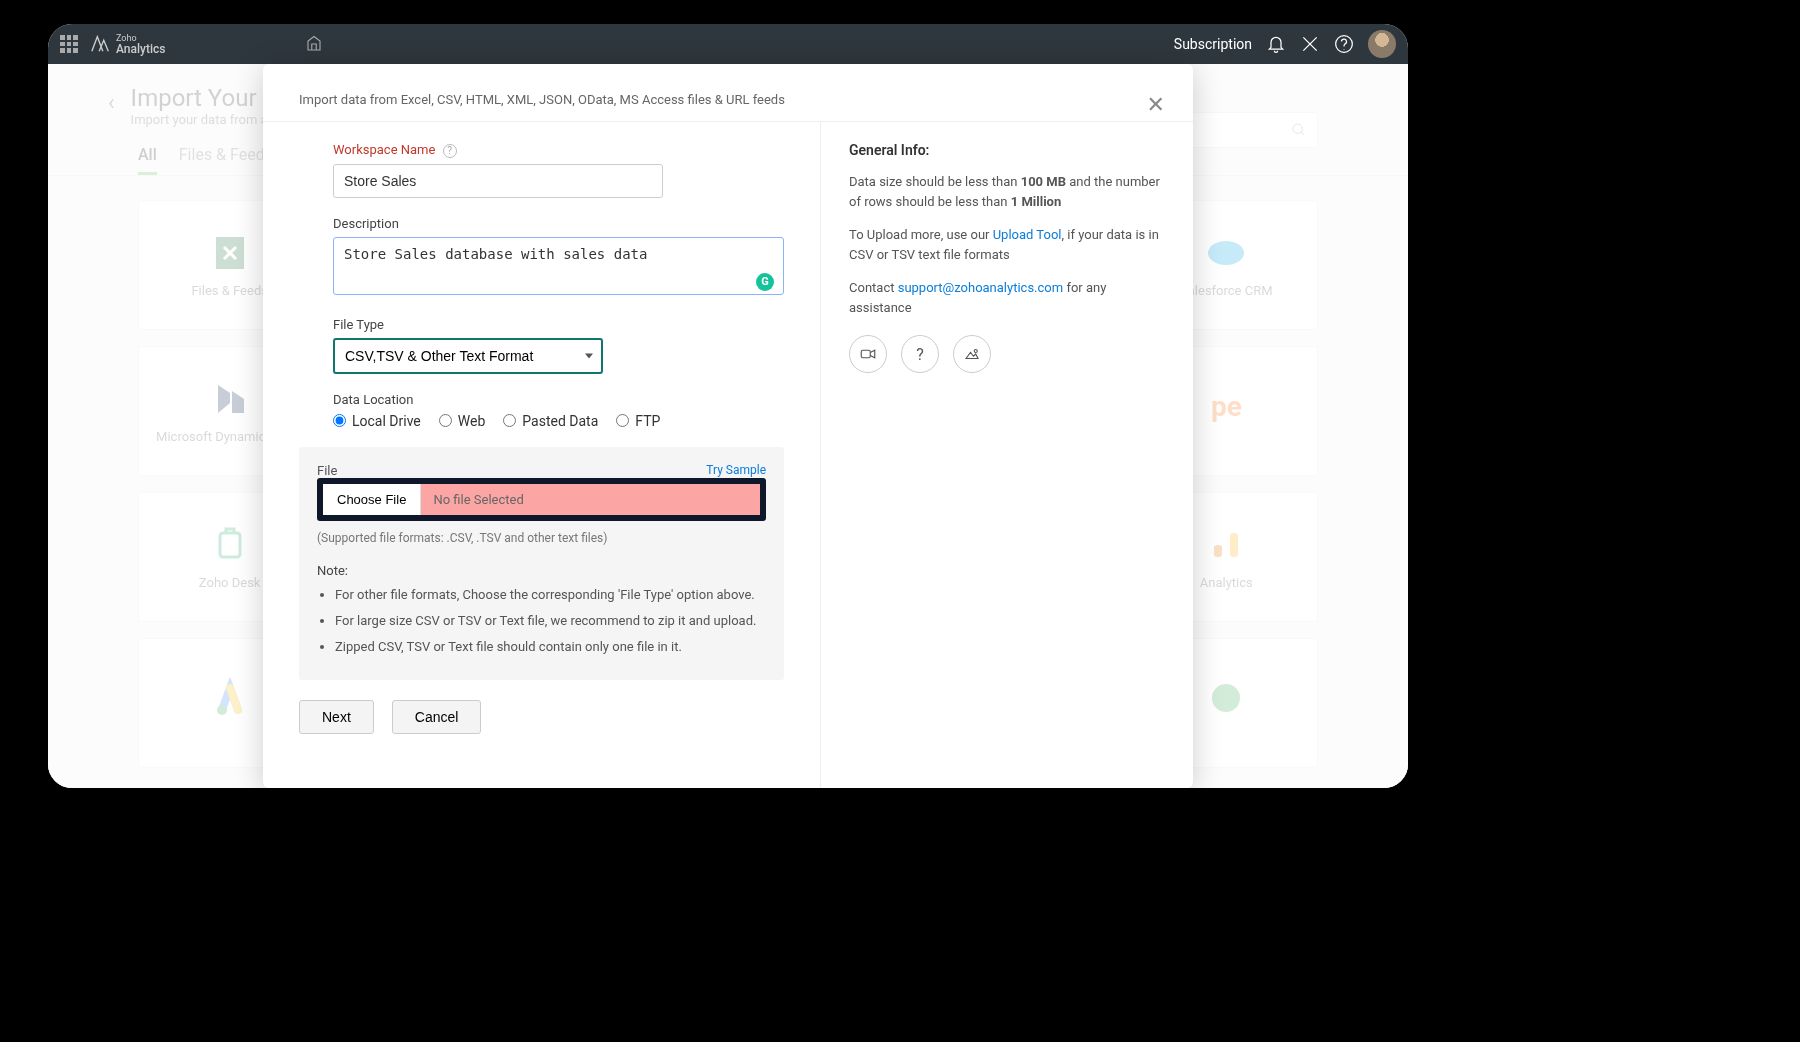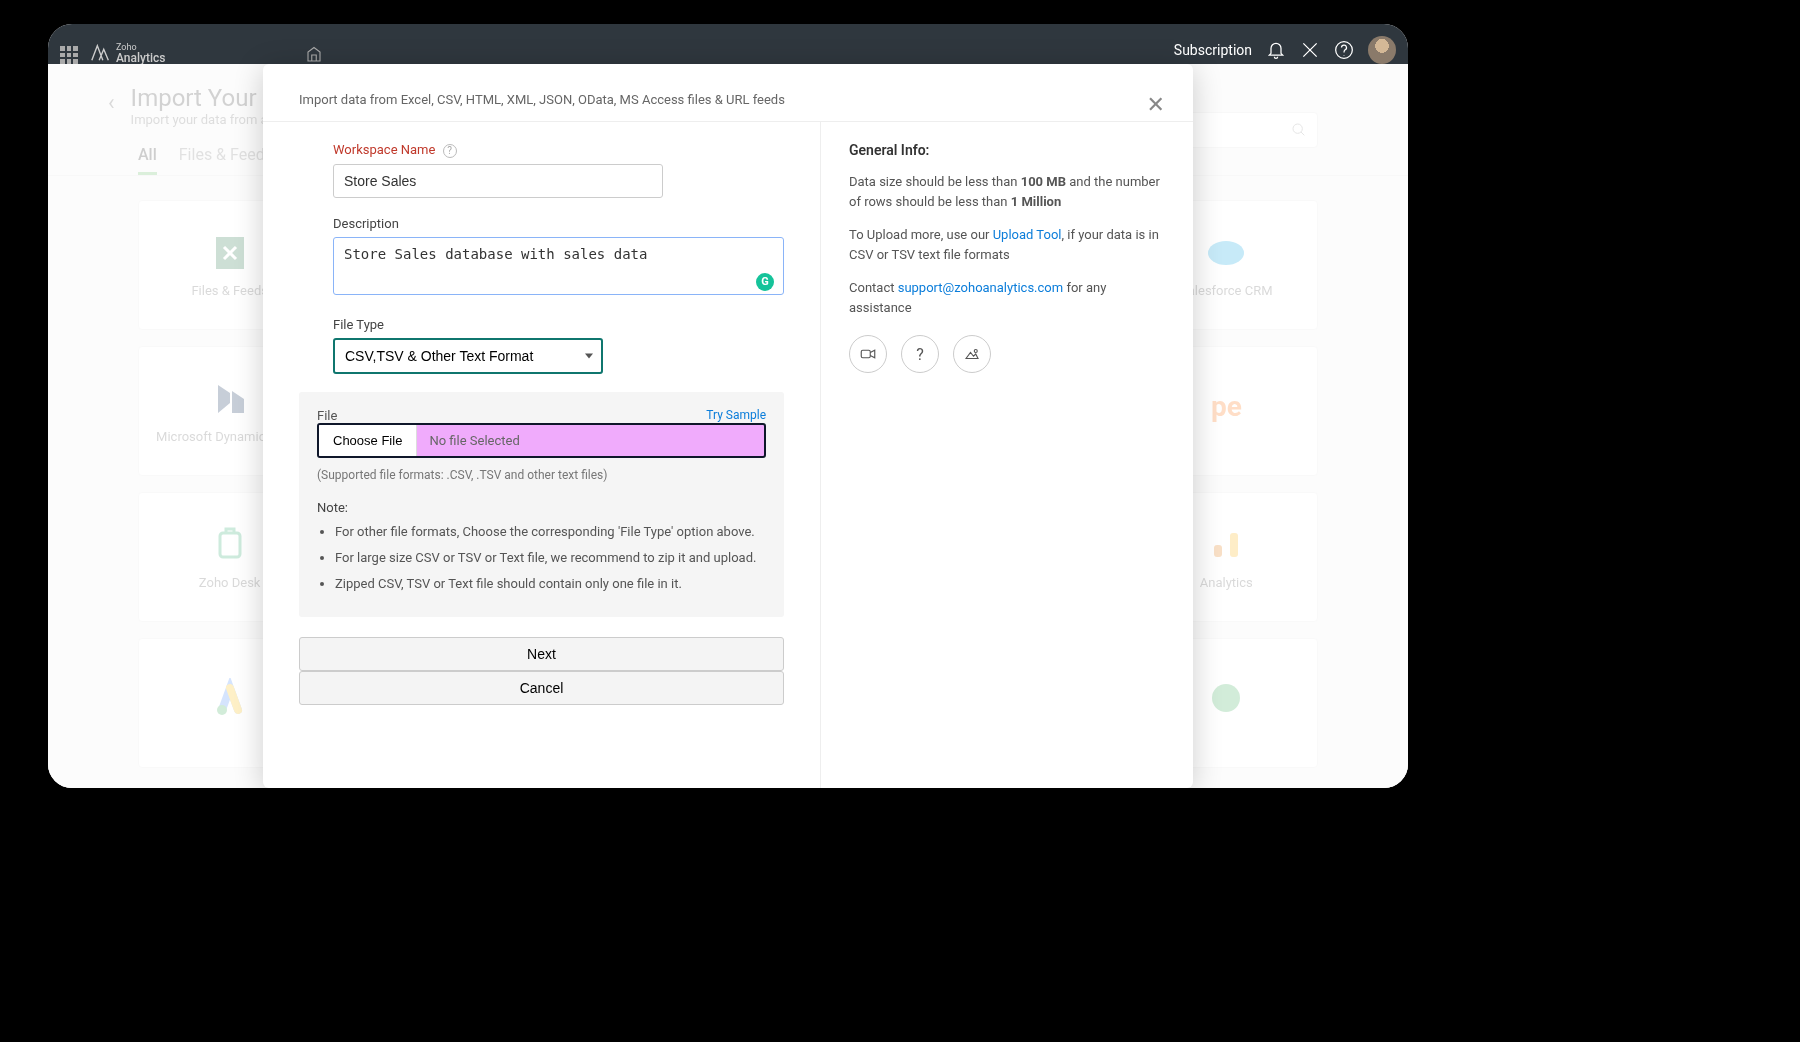--- a/index.html
+++ b/index.html
@@ -1,18 +1,18 @@
 <!DOCTYPE html>
 <html><head>
 <meta charset="utf-8">
 <style>
 * { box-sizing: border-box; margin: 0; padding: 0; }
 body { font-family: -apple-system, BlinkMacSystemFont, "Segoe UI", Roboto, sans-serif; background: #000; width: 1451px; height: 812px; overflow: hidden; position: relative; }
 .outer-frame { position: absolute; top: 24px; left: 48px; width: 1360px; height: 764px; background: #fff; border-radius: 24px; overflow: hidden; box-shadow: 0 0 20px rgba(0,0,0,0.3); }
-.header-bar { height: 40px; background: #2f373e; display: flex; align-items: flex-end; padding: 0 12px; color: #fff; }
+.header-bar { height: 40px; background: #2f373e; display: flex; align-items: center; padding: 0 12px; color: #fff; }
 .grid-icon { width: 18px; height: 18px; display: grid; grid-template-columns: repeat(3,1fr); grid-template-rows: repeat(3,1fr); gap: 2px; margin-right: 12px; }
 .grid-icon span { background: #aaa; }
 .zoho-logo { display: flex; align-items: center; font-size: 11px; color: #ccc; }
 .zoho-logo svg { margin-right: 4px; }
 .zoho-suite { margin-left: auto; display: flex; align-items: center; gap: 14px; }
 .subscription { color: #fff; font-size: 14px; }
 .header-icon { width: 20px; height: 20px; stroke: #fff; fill: none; cursor: pointer; }
 .avatar { width: 28px; height: 28px; border-radius: 50%; background: #8a7a6a; background-image: radial-gradient(circle at 50% 35%, #d4b896 30%, #8a7a6a 30%); }
 .page-body { position: relative; height: calc(100% - 40px); background: #f0f0f0; }
 .page-title-row { display: flex; align-items: flex-start; padding: 20px 60px 8px 60px; }
@@ -49,28 +49,28 @@
 .grammarly { position: absolute; right: 10px; bottom: 8px; width: 18px; height: 18px; border-radius: 50%; background: #15c39a; color: #fff; font-size: 11px; display: flex; align-items: center; justify-content: center; font-weight: bold; }
 .select { width: 270px; padding: 8px 10px; border: 2px solid #0f766e; border-radius: 3px; font-size: 14px; background: #fff; appearance: none; -webkit-appearance: none; position: relative; }
 .select-wrap { position: relative; display: inline-block; }
 .select-wrap::after { content: ""; position: absolute; right: 10px; top: 50%; width: 0; height: 0; border-left: 4px solid transparent; border-right: 4px solid transparent; border-top: 5px solid #555; transform: translateY(-50%); pointer-events: none; }
 .form-group { margin-bottom: 18px; margin-left: 34px; }
 .radios { display: flex; gap: 18px; font-size: 14px; color: #333; }
 .radios label { display: flex; align-items: center; gap: 6px; cursor: pointer; }
 .file-panel { background: #f5f5f5; border-radius: 3px; padding: 16px 18px; font-size: 13px; color: #555; }
 .file-panel-top { display: flex; justify-content: space-between; align-items: center; margin-bottom: 0; }
 .try-sample { color: #0b7dda; font-size: 12px; cursor: pointer; }
-.file-chooser { display: flex; background: #f0abfc; border: 2px solid #0f172a; border-radius: 3px; overflow: hidden; }
+.file-chooser { display: flex; background: #fca5a5; border: 6px solid #0f172a; border-radius: 3px; overflow: hidden; }
 .file-chooser button { padding: 8px 14px; border: none; border-right: 1px solid #ddd; background: #fff; font-size: 13px; cursor: pointer; }
 .file-chooser span { padding: 8px 12px; color: #666; font-size: 13px; text-align: right; }
 .supported { margin-top: 10px; font-size: 12px; color: #777; }
 .note-h { font-size: 13px; color: #444; margin-top: 18px; margin-bottom: 8px; }
 .notes { list-style: disc; padding-left: 18px; font-size: 13px; color: #555; }
 .notes li { margin-bottom: 8px; line-height: 1.4; }
-.modal-actions { margin-top: 20px; display: flex; gap: 0; flex-direction: column; }
+.modal-actions { margin-top: 20px; display: flex; gap: 18px; }
 .btn { padding: 8px 22px; background: #f4f4f4; border: 1px solid #ccc; border-radius: 3px; font-size: 14px; cursor: pointer; }
 </style>
 </head>
 <body>
 
 <div class="outer-frame">
   <div class="header-bar">
     <div class="grid-icon">
         <span></span>
         <span></span>
@@ -233,20 +233,41 @@
               <textarea class="text-area" style="">Store Sales database with sales data</textarea>
               <div class="grammarly">G</div>
             </div>
           </div>
           <div class="form-group">
             <label class="fld">File Type</label>
             <div class="select-wrap">
               <select class="select">
                 <option>CSV,TSV &amp; Other Text Format</option>
               </select>
+            </div>
+          </div>
+          <div class="form-group">
+            <label class="fld">Data Location</label>
+            <div class="radios">
+              <label>
+                  <input type="radio" name="loc" checked="" style=""> 
+                  <span>Local Drive</span>
+                </label>
+              <label>
+                  <input type="radio" name="loc" style=""> 
+                  <span>Web</span>
+                </label>
+              <label>
+                  <input type="radio" name="loc" style=""> 
+                  <span>Pasted Data</span>
+                </label>
+              <label>
+                  <input type="radio" name="loc" style=""> 
+                  <span>FTP</span>
+                </label>
             </div>
           </div>
           <div class="file-panel">
             <div class="file-panel-top">
               <span>File</span>
               <span class="try-sample">Try Sample</span>
             </div>
             <div class="file-chooser">
               <button>Choose File</button>
               <span>No file Selected</span>

